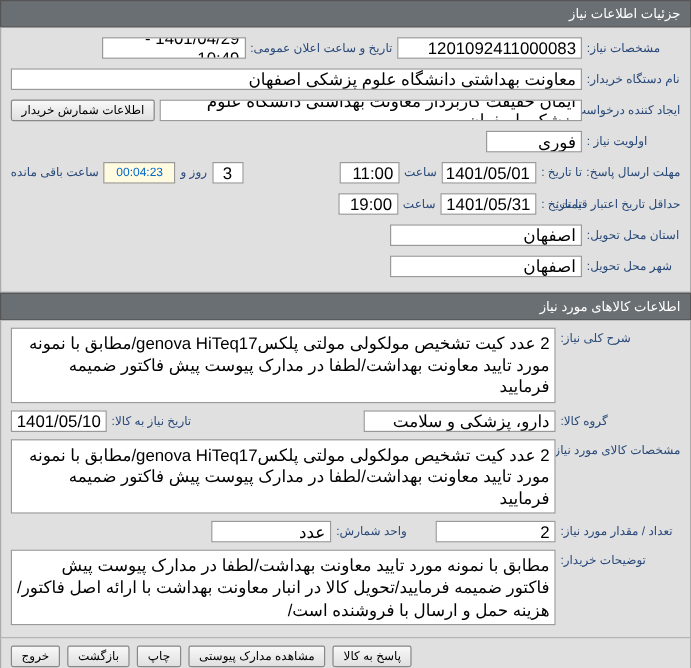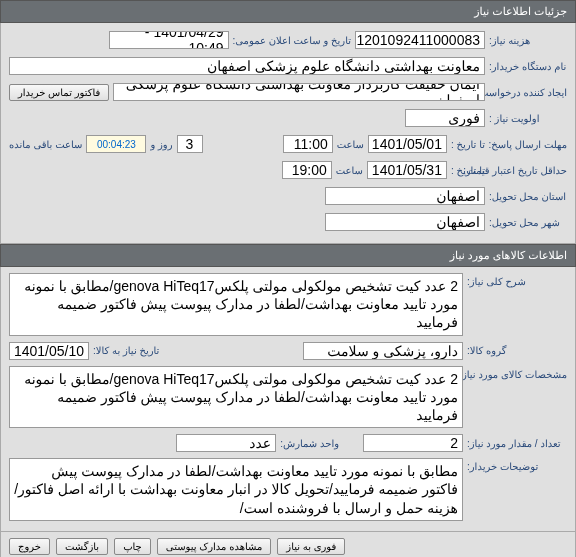--- a/index.html
+++ b/index.html
@@ -15,35 +15,35 @@
 .countdown{color:#0066cc;font-size:10px}
 .footer{display:flex;justify-content:flex-end;gap:6px;padding:6px 8px;background:#e0e0e0;border:1px solid #aaa;border-top:none}
 </style>
 </head>
 <body>
 
 <div class="panel-header">جزئیات اطلاعات نیاز</div>
 <div class="panel-body">
 
   <div class="row">
-    <span class="lbl" style="width:78px">هزینه نیاز:</span>
-    <span class="fld" style="width:130px">1201092411000083</span>
+    <span class="lbl" style="width:78px">مشخصات نیاز:</span>
+    <span class="fld" style="width:154px">1201092411000083</span>
     <span class="lbl">تاریخ و ساعت اعلان عمومی:</span>
     <span class="fld" style="width:120px">1401/04/29 - 10:49</span>
   </div>
 
   <div class="row">
     <span class="lbl" style="width:78px">نام دستگاه خریدار:</span>
     <span class="fld" style="flex:1">معاونت بهداشتی دانشگاه علوم پزشکی اصفهان</span>
   </div>
 
   <div class="row">
     <span class="lbl" style="width:78px">ایجاد کننده درخواست:</span>
     <span class="fld" style="flex:1">ایمان حقیقت کاربردار معاونت بهداشتی دانشگاه علوم پزشکی اصفهان</span>
-    <button class="btn">فاکتور تماس خریدار</button>
+    <button class="btn">اطلاعات شمارش خریدار</button>
   </div>
 
   <div class="row">
     <span class="lbl" style="width:78px">اولویت نیاز :</span>
     <span class="fld" style="width:80px">فوری</span>
   </div>
 
   <div class="row">
     <span class="lbl" style="width:78px">مهلت ارسال پاسخ:</span>
     <span class="lbl">تا تاریخ :</span>
@@ -106,18 +106,18 @@
   </div>
 
   <div class="row" style="align-items:flex-start">
     <span class="lbl" style="width:100px;padding-top:3px">توضیحات خریدار:</span>
     <span class="fld fld-multi" style="flex:1">مطابق با نمونه مورد تایید معاونت بهداشت/لطفا در مدارک پیوست پیش فاکتور ضمیمه فرمایید/تحویل کالا در انبار معاونت بهداشت با ارائه اصل فاکتور/هزینه حمل و ارسال با فروشنده است/</span>
   </div>
 
 </div>
 
 <div class="footer">
-  <button class="btn">فوری به نیاز</button>
+  <button class="btn">پاسخ به کالا</button>
   <button class="btn">مشاهده مدارک پیوستی</button>
   <button class="btn">چاپ</button>
   <button class="btn">بازگشت</button>
   <button class="btn">خروج</button>
 </div>
 
 </body></html>

